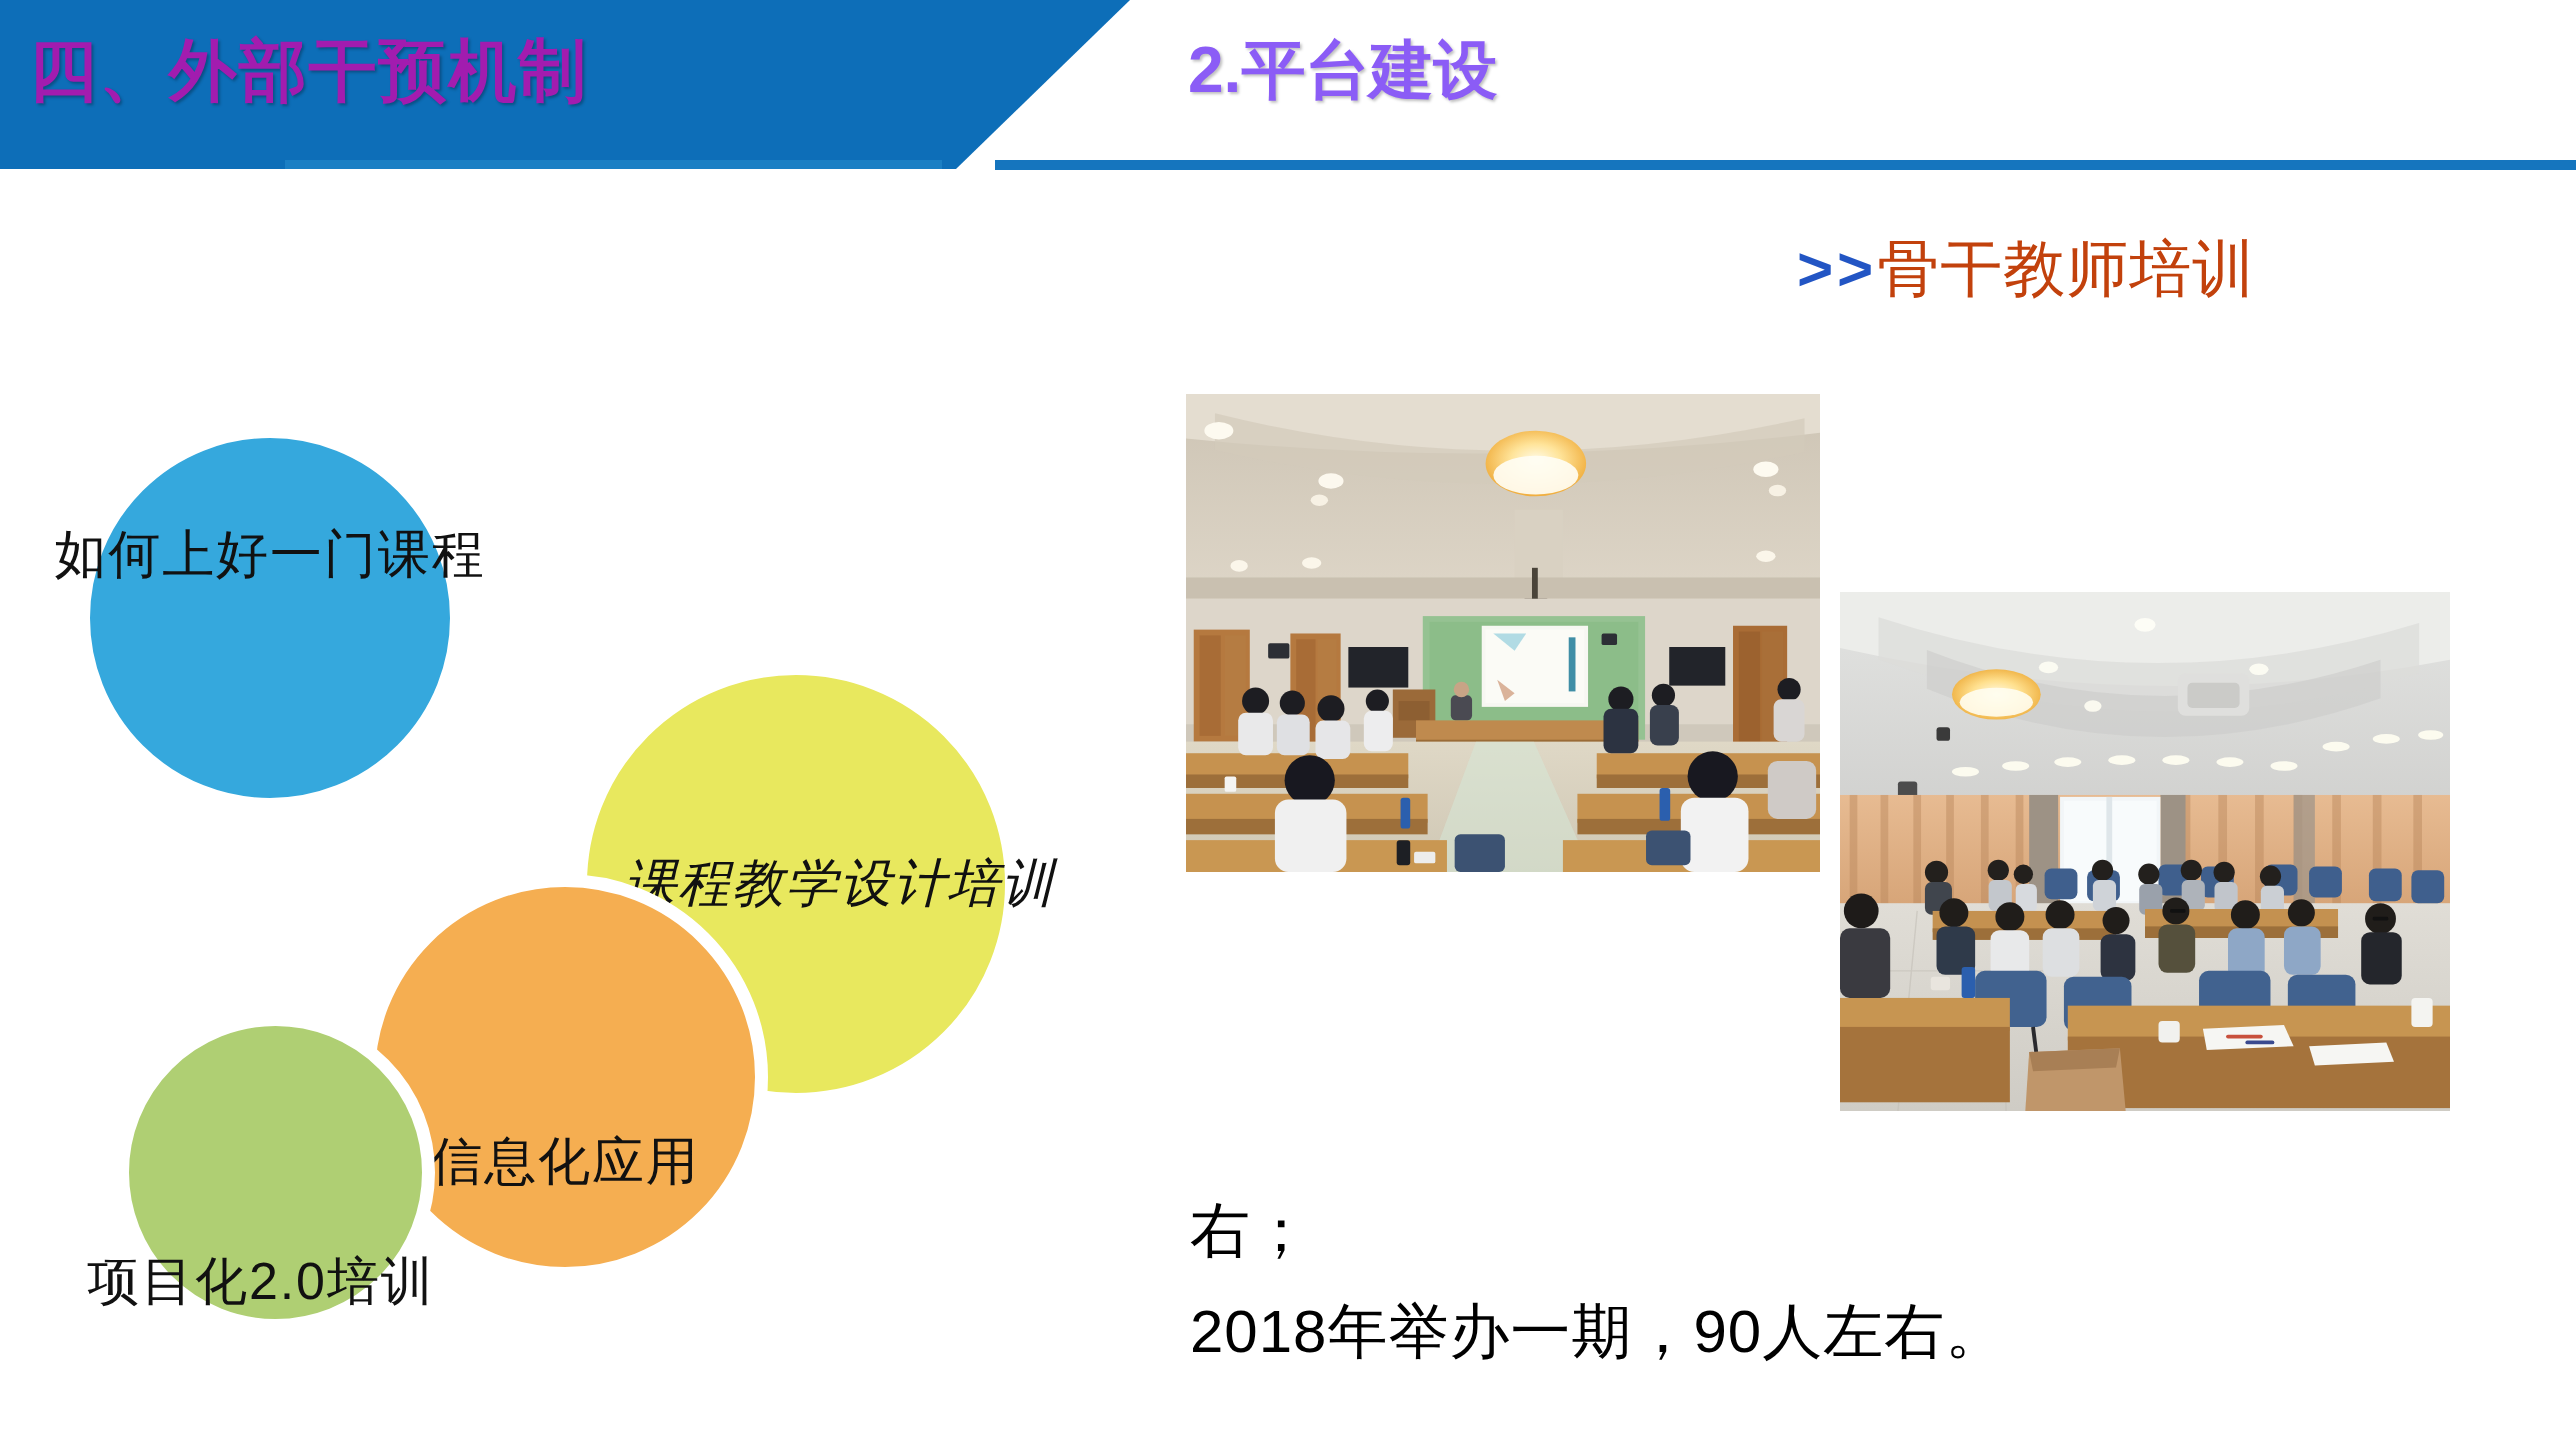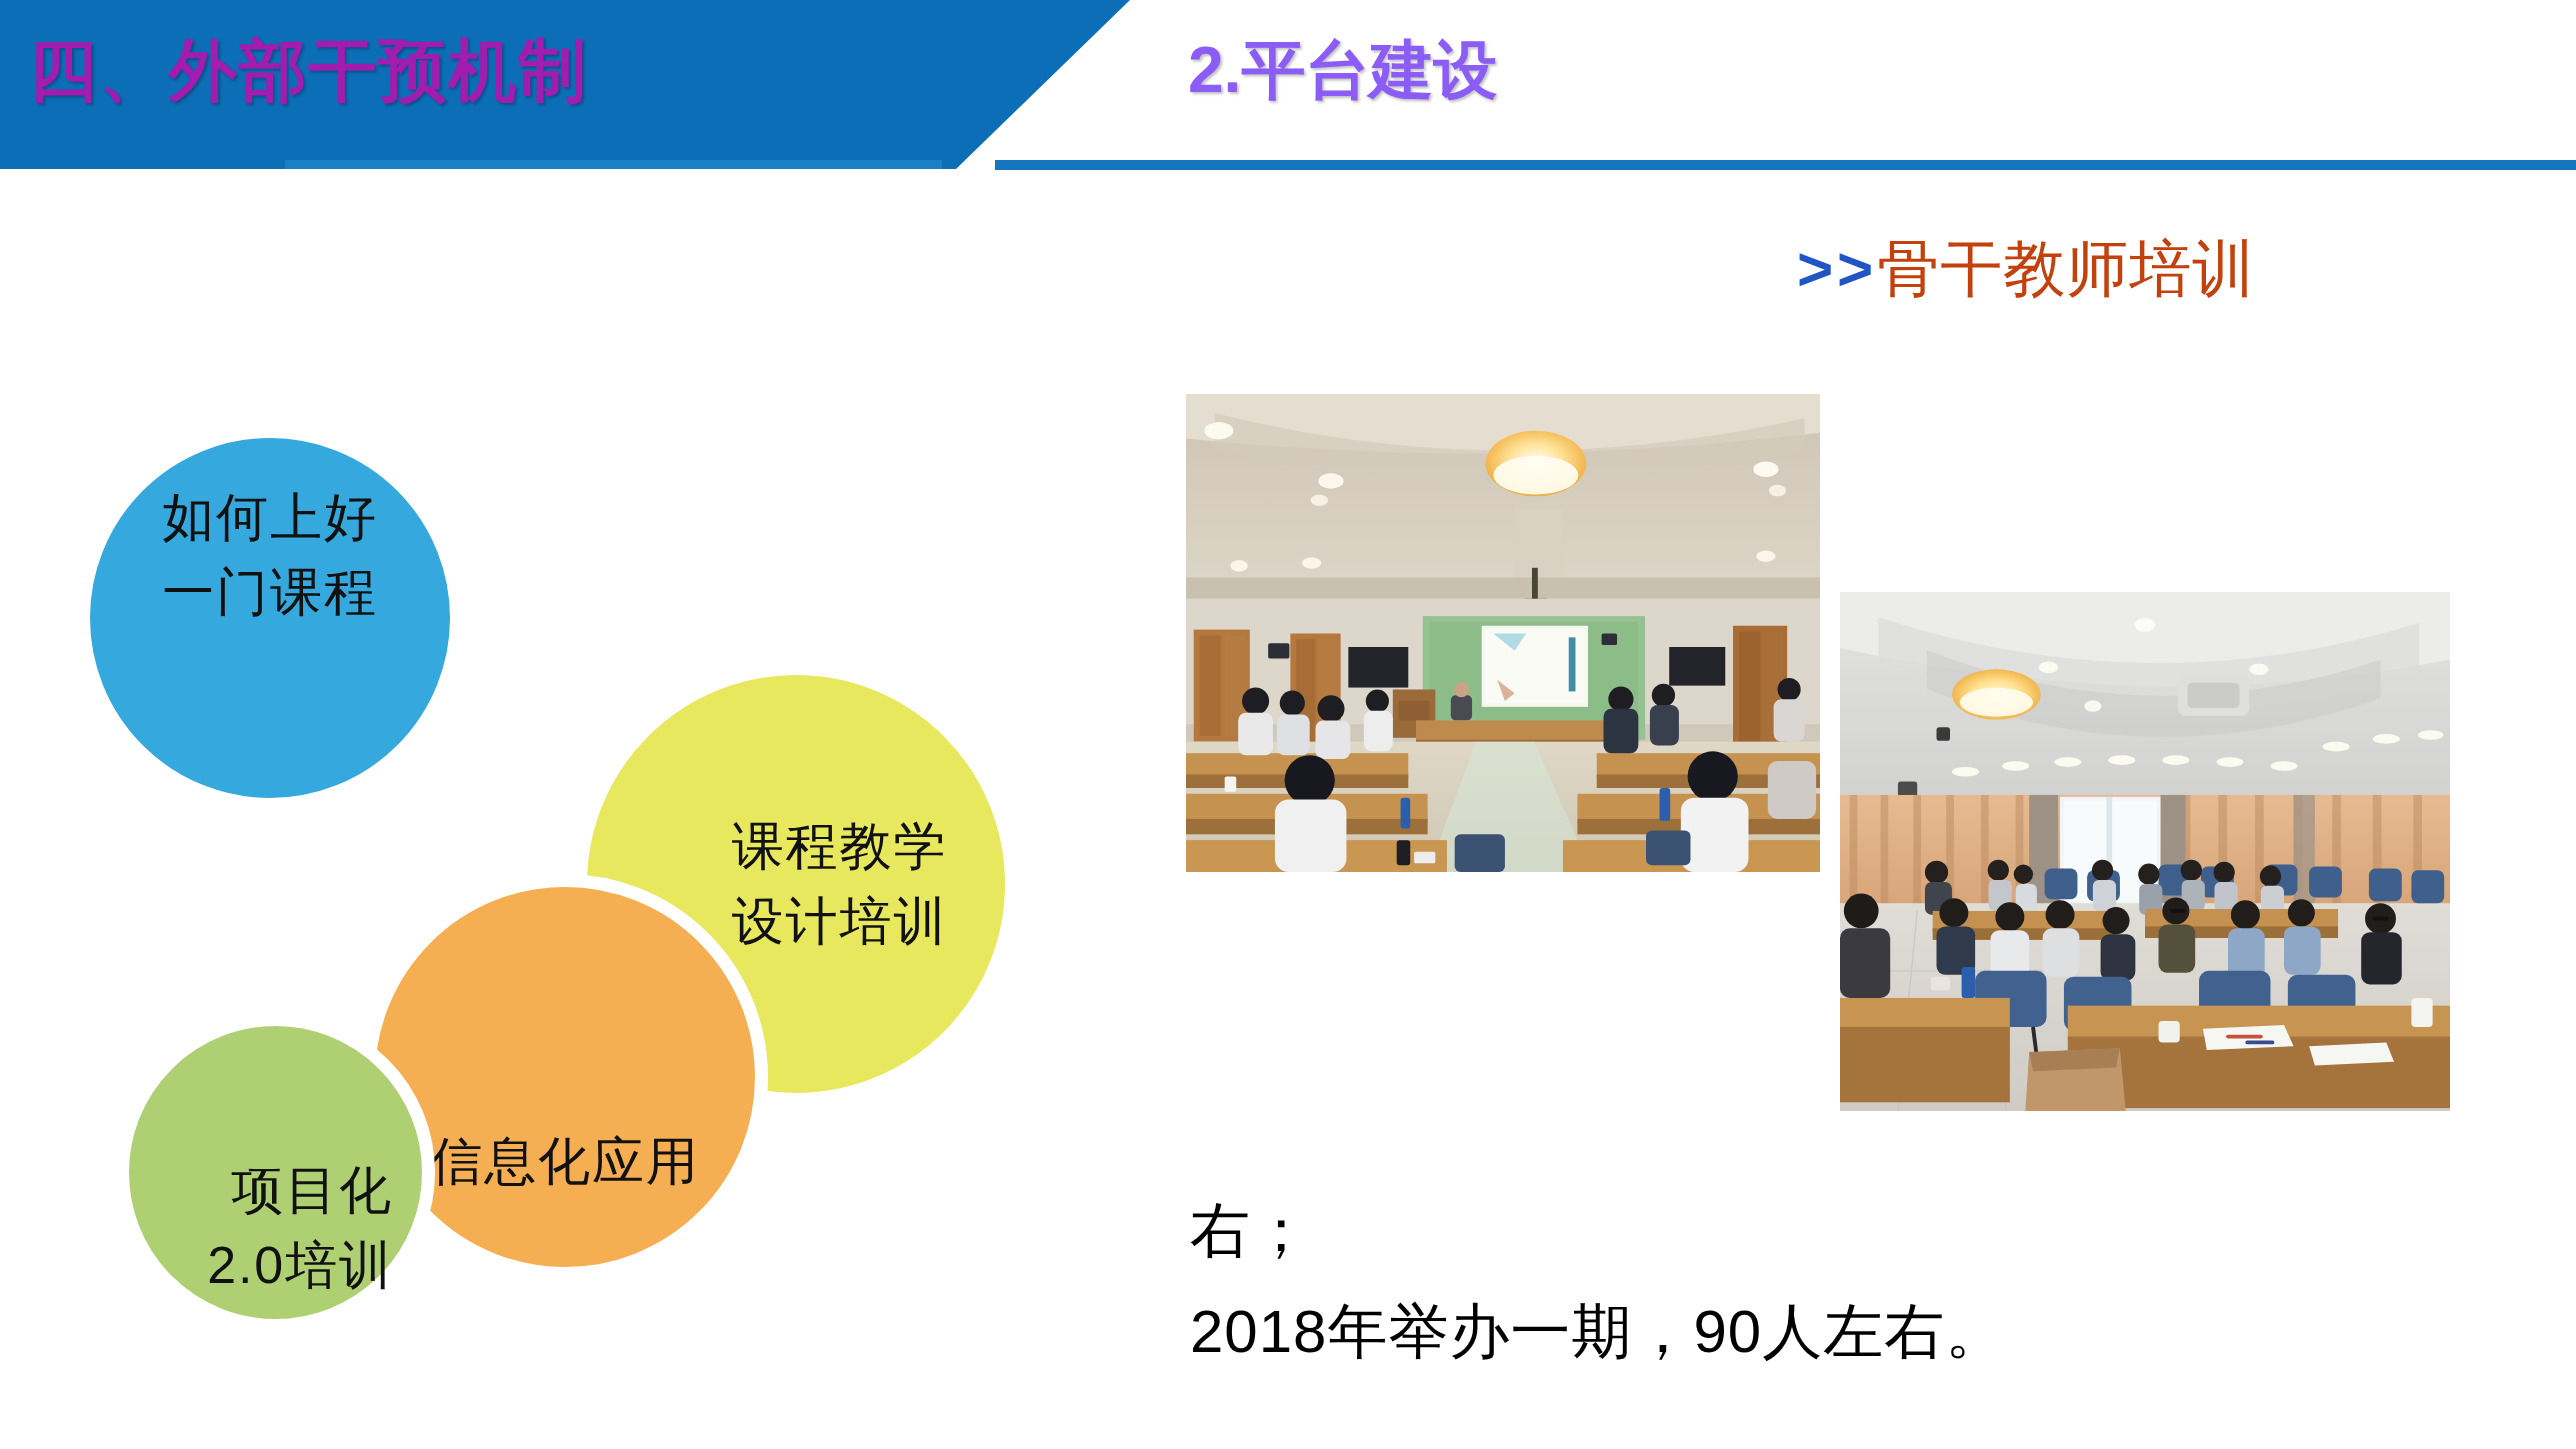--- a/index.html
+++ b/index.html
@@ -107,21 +107,21 @@
     top: 425px;
     width: 1082px;
     height: 947px;
     z-index: 3;
   }
   .circle {
     position: absolute;
     border-radius: 50%;
     box-sizing: border-box;
     display: flex;
-    flex-direction: column;
+    flex-direction: row;
     align-items: center;
     justify-content: center;
     text-align: center;
     color: #111111;
     font-size: 52px;
     line-height: 1.45;
     letter-spacing: 1.9px;
     border: 13.5px solid #ffffff;
   }
   .circle .cline { display: block; white-space: nowrap; }
@@ -152,20 +152,21 @@
     z-index: 2;
     padding-top: 169px;
   }
   
   .c-yellow {
     left: 497px; top: 237px;
     width: 444px; height: 444px;
     background: #E8E85E;
     z-index: 1;
     padding-left: 87px;
+    font-style: italic;
   }
 
   
   .photo {
     position: absolute;
     overflow: hidden;
     background: #cfc8bb;
   }
   .photo-1 {
     left: 1186px; top: 394px;

